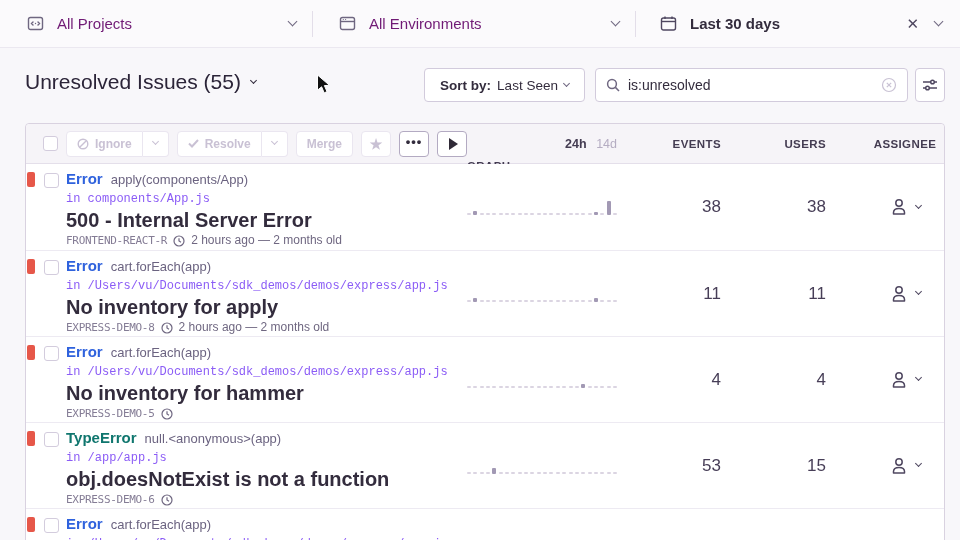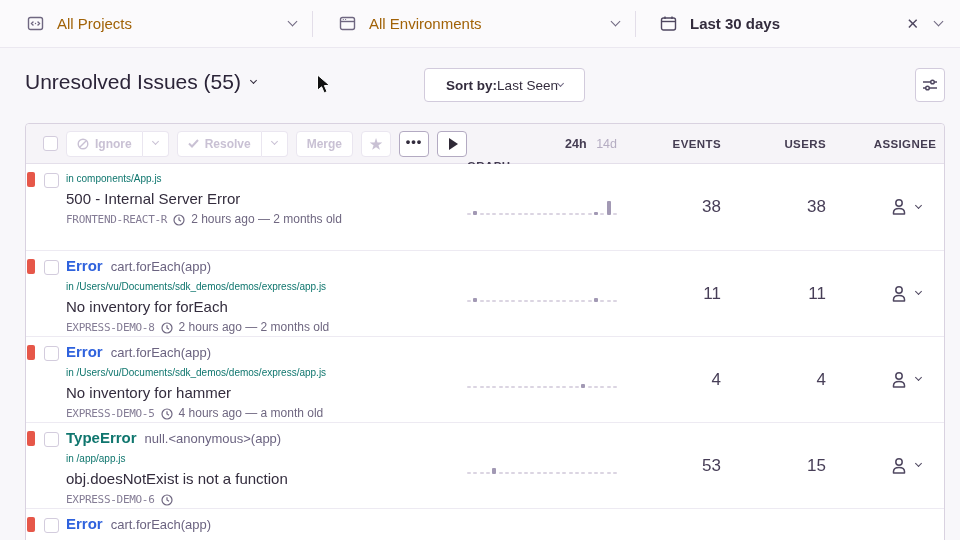--- a/index.html
+++ b/index.html
@@ -11,41 +11,41 @@
   
   .topbar {
     height:48px; background:#fbfafc; border-bottom:1px solid #ebe8f0;
     display:flex; align-items:center;
   }
   .tb-sec { display:flex; align-items:center; height:100%; }
   .tb-sec.projects { width:312px; padding:0 16px 0 27px; }
   .tb-sec.envs     { width:322px; padding:0 16px 0 26px; }
   .tb-sec.dates    { flex:1; padding:0 18px 0 24px; }
   .tb-divider { width:1px; height:26px; background:#e3dee9; }
-  .tb-label { font-size:15px; color:#a16207; margin-left:13px; }
+  .tb-label { font-size:15px; color:#701a75; margin-left:13px; }
   .tb-label.dark { color:#332c3d; font-weight:bold; }
   .tb-spacer { flex:1; }
   .chev {
     display:inline-block; width:7px; height:7px;
     border-right:1.6px solid #6f6781; border-bottom:1.6px solid #6f6781;
     transform:rotate(45deg); margin-top:-4px;
   }
   .chev.sm { width:5px; height:5px; }
   .tb-x { font-size:15px; color:#4f4760; margin-right:16px; line-height:1; }
   .icon-svg { display:block; }
   
   .titlebar { position:absolute; left:0; top:48px; width:960px; height:75px; }
   .page-title {
     position:absolute; left:25px; top:22px; font-size:21px; font-weight:500;
     color:#2b2438; display:flex; align-items:center; gap:10px;
   }
   .btn-sort {
     position:absolute; left:424px; top:20px; width:161px; height:34px;
     background:#fff; border:1px solid #d2cbdc; border-radius:4px;
-    display:flex; align-items:center; justify-content:center; 
+    display:flex; align-items:center; justify-content:center; gap:6px;
     font-size:13.5px; color:#332c3d; cursor:pointer;
   }
   .btn-sort b { font-weight:bold; }
   .searchbox {
     position:absolute; left:595px; top:20px; width:313px; height:34px;
     background:#fff; border:1px solid #d2cbdc; border-radius:4px;
     display:flex; align-items:center; padding:0 10px;
   }
   .searchbox input {
     border:none; outline:none; flex:1; font-size:14px; color:#332c3d;
@@ -100,22 +100,22 @@
   .range .active { color:#443c52; font-weight:bold; }
   .range .inactive { color:#b5adc2; margin-left:6px; }
   
   .row { position:relative; height:86px; border-top:1px solid #edeaf2; background:#fff; }
   .row:first-of-type { border-top:none; }
   .level-bar { position:absolute; left:1px; top:8px; width:8px; height:15px; border-radius:2px; }
   .row .cb { position:absolute; left:18px; top:9px; }
   .row-text { position:absolute; left:40px; top:6px; width:400px; }
   .l1 { font-size:13px; color:#6b6380; margin-bottom:2px; line-height:18px; white-space:nowrap; }
   .l1 .etype { font-size:15px; font-weight:bold; color:#2f62dd; margin-right:8px; }
-  .l2 { font-size:10px; color:#0f766e; margin-bottom:3px; line-height:17px; white-space:nowrap; }
-  .l3 { font-size:15px; font-weight:400; color:#332c3d; margin-bottom:4px; line-height:18px; white-space:nowrap; }
+  .l2 { font-size:12px; color:#8b5cf6; margin-bottom:3px; line-height:17px; white-space:nowrap;font-family:Liberation Mono, monospace; }
+  .l3 { font-size:20px; font-weight:700; color:#332c3d; margin-bottom:4px; line-height:18px; white-space:nowrap; }
   .l4 { display:flex; align-items:center; gap:6px; line-height:15px; white-space:nowrap;text-align:right; }
   .slug { font-family:"DejaVu Sans Mono", monospace; font-size:11px; color:#847c95; letter-spacing:-0.3px; }
   .age { font-size:12px; color:#6f6781; }
   .sparkline {
     margin-left:25px; width:150px; height:16px; display:flex;
     align-items:flex-end; justify-content:space-between;
   }
   .spark-bar { width:4px; background:#dbd5e2; border-radius:1px; flex:none; }
   .num { font-size:17px; color:#473e57; }
   .assignee-btn { display:flex; align-items:center; gap:7px; cursor:pointer; }
@@ -166,20 +166,32 @@
 
 <div class="titlebar">
   <div class="page-title">
     <span>Unresolved Issues (55)</span>
     <span class="chev sm" style="border-color:#332c3d;"></span>
   </div>
   <div class="btn-sort">
     <b>Sort by:</b>
     <span>Last Seen</span>
     <span class="chev sm"></span>
+  </div>
+  <div class="searchbox">
+    <svg width="14" height="14" viewBox="0 0 14 14" fill="none" stroke="#6f6781" stroke-width="1.5">
+      <circle cx="6" cy="6" r="4.4"></circle>
+      <line x1="9.4" y1="9.4" x2="13" y2="13"></line>
+    </svg>
+    <input type="text" value="is:unresolved" style="">
+    <svg width="16" height="16" viewBox="0 0 16 16" fill="none" stroke="#c9c2d4" stroke-width="1.2">
+      <circle cx="8" cy="8" r="6.5"></circle>
+      <line x1="5.8" y1="5.8" x2="10.2" y2="10.2"></line>
+      <line x1="10.2" y1="5.8" x2="5.8" y2="10.2"></line>
+    </svg>
   </div>
   <div class="btn-filter">
     <svg width="16" height="14" viewBox="0 0 16 14" fill="none" stroke="#4f4760" stroke-width="1.5">
       <line x1="1" y1="4" x2="15" y2="4"></line>
       <circle cx="10.5" cy="4" r="1.8" fill="#fff"></circle>
       <line x1="1" y1="10" x2="15" y2="10"></line>
       <circle cx="5.5" cy="10" r="1.8" fill="#fff"></circle>
     </svg>
   </div>
 </div>
@@ -241,20 +253,23 @@
       <div class="col-users hdr-label">USERS</div>
       <div class="col-assignee hdr-label">ASSIGNEE</div>
     </div>
   </div>
 
   <div id="rows">
   <div class="row">
     <div class="level-bar" style="background: rgb(230, 87, 73);"></div>
     <div class="cb"></div>
     <div class="row-text">
+      <div class="l1">
+        <span class="etype" style="color: rgb(47, 98, 221);">Error</span><span>apply(components/App)</span>
+      </div>
       <div class="l2">in components/App.js</div>
       <div class="l3">500 - Internal Server Error</div>
       <div class="l4">
         <span class="slug">FRONTEND-REACT-R</span>
         <svg class="clock" width="12" height="12" viewBox="0 0 12 12" fill="none" stroke="#6f6781" stroke-width="1.2">
           <circle cx="6" cy="6" r="5"></circle>
               <path d="M6 3.2 L6 6 L8 7.2"></path>
         </svg>
         <span class="age">2 hours ago — 2 months old</span>
       </div>
@@ -303,21 +318,21 @@
   </div>
 
   <div class="row">
     <div class="level-bar" style="background: rgb(230, 87, 73);"></div>
     <div class="cb"></div>
     <div class="row-text">
       <div class="l1">
         <span class="etype" style="color: rgb(47, 98, 221);">Error</span><span>cart.forEach(app)</span>
       </div>
       <div class="l2">in /Users/vu/Documents/sdk_demos/demos/express/app.js</div>
-      <div class="l3">No inventory for forEach</div>
+      <div class="l3">No inventory for apply</div>
       <div class="l4">
         <span class="slug">EXPRESS-DEMO-8</span>
         <svg class="clock" width="12" height="12" viewBox="0 0 12 12" fill="none" stroke="#6f6781" stroke-width="1.2">
           <circle cx="6" cy="6" r="5"></circle>
               <path d="M6 3.2 L6 6 L8 7.2"></path>
         </svg>
         <span class="age">2 hours ago — 2 months old</span>
       </div>
     </div>
     <div class="cols">
@@ -371,21 +386,20 @@
         <span class="etype" style="color: rgb(47, 98, 221);">Error</span><span>cart.forEach(app)</span>
       </div>
       <div class="l2">in /Users/vu/Documents/sdk_demos/demos/express/app.js</div>
       <div class="l3">No inventory for hammer</div>
       <div class="l4">
         <span class="slug">EXPRESS-DEMO-5</span>
         <svg class="clock" width="12" height="12" viewBox="0 0 12 12" fill="none" stroke="#6f6781" stroke-width="1.2">
           <circle cx="6" cy="6" r="5"></circle>
               <path d="M6 3.2 L6 6 L8 7.2"></path>
         </svg>
-        <span class="age">4 hours ago — a month old</span>
       </div>
     </div>
     <div class="cols">
       <div class="col-spark">
             <div class="sparkline">
               <div class="spark-bar" style="height: 2px; background: rgb(219, 213, 226);"></div>
               <div class="spark-bar" style="height: 2px; background: rgb(219, 213, 226);"></div>
               <div class="spark-bar" style="height: 2px; background: rgb(219, 213, 226);"></div>
               <div class="spark-bar" style="height: 2px; background: rgb(219, 213, 226);"></div>
               <div class="spark-bar" style="height: 2px; background: rgb(219, 213, 226);"></div>

